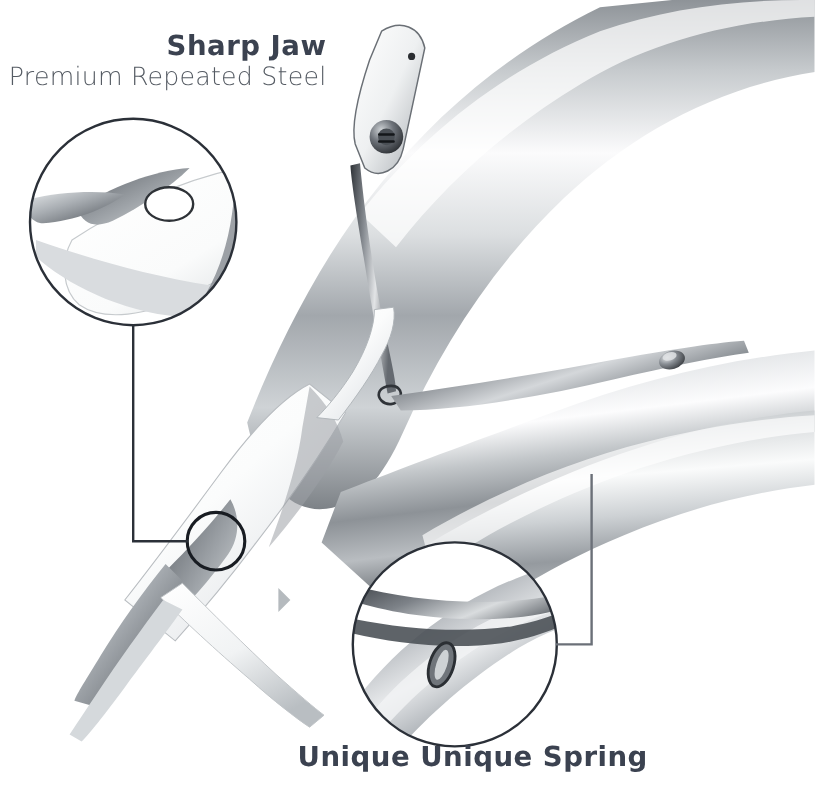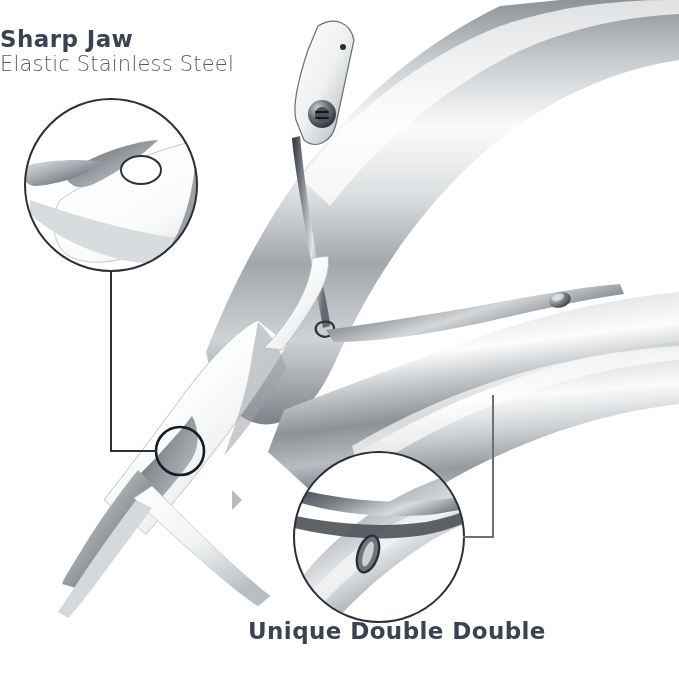--- a/index.html
+++ b/index.html
@@ -4,21 +4,21 @@
 <style>
   html,body{margin:0;padding:0;}
   body{
     width:679px;height:676px;
     background:#ffffff;
     font-family:"DejaVu Sans", sans-serif;
     overflow:hidden;
     position:relative;
   }
   #stage{position:absolute;left:0;top:0;width:679px;height:676px;overflow:hidden;background:#fff;}
-  .label-block{position:absolute;text-align:left;user-select:none;}
+  .label-block{position:absolute;text-align:right;user-select:none;}
   .label-title{
     font-family:"DejaVu Sans", sans-serif;
     font-weight:bold;
     font-size:23px;
     letter-spacing:0.4px;
     color:#3b4250;
     line-height:26px;
     white-space:nowrap;
   }
   .label-sub{
@@ -322,20 +322,20 @@
 
     <circle cx="180" cy="451" r="24" fill="none" stroke="#181c22" stroke-width="2.6"></circle>
 
     <path d="M 111,271 L 111,451 L 156,451" fill="none" stroke="#2b3038" stroke-width="2" stroke-linecap="square"></path>
 
     <path d="M 464,537 L 493,537 L 493,396" fill="none" stroke="#6b7078" stroke-width="2" stroke-linecap="square"></path>
   </svg>
 
   <div class="label-block" id="label-jaw">
     <div class="label-title">Sharp Jaw</div>
-    <div class="label-sub">Elastic Stainless Steel</div>
+    <div class="label-sub">Premium Repeated Steel</div>
   </div>
 
   <div class="label-block" id="label-spring">
-    <div class="label-title">Unique Double Double</div>
+    <div class="label-title">Unique Unique Spring</div>
   </div>
 
 </div>
 
 </body></html>

